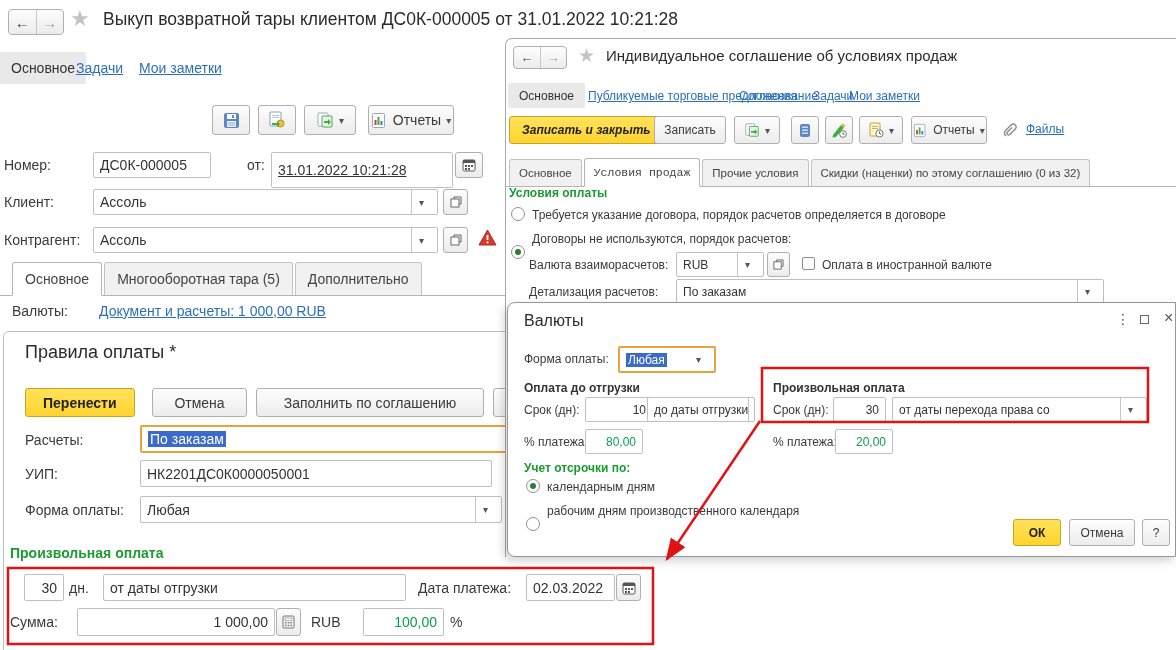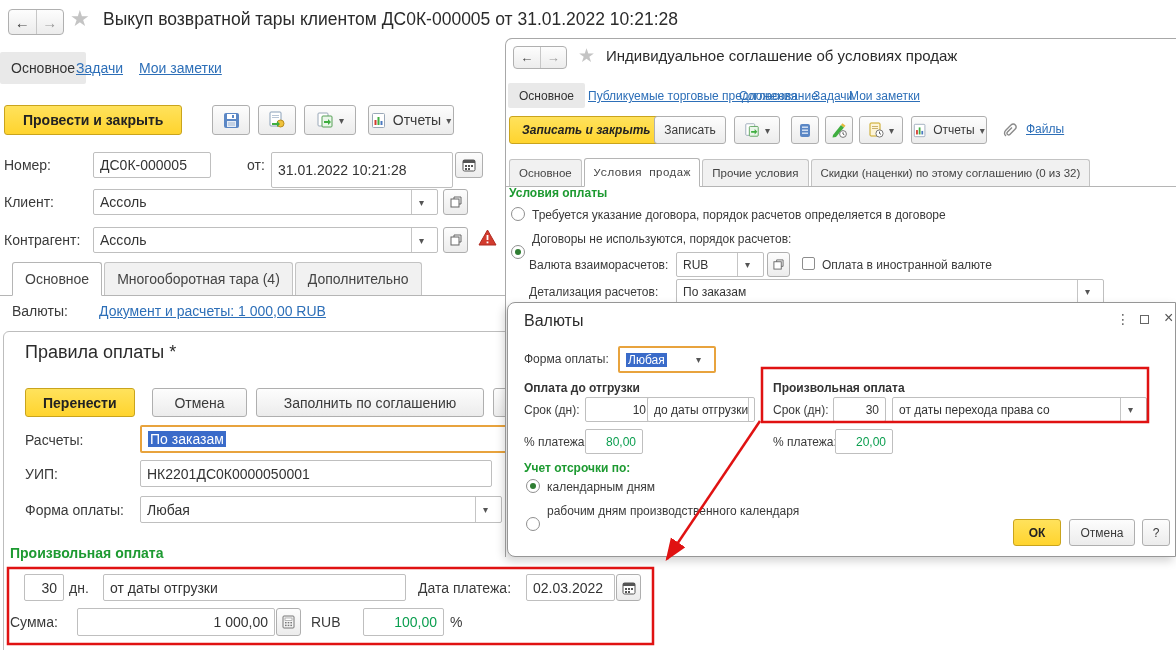--- a/index.html
+++ b/index.html
@@ -54,21 +54,20 @@
     <div class="half" style="color:#444;">←</div>
     <div class="half" style="color:#9b9b9b;">→</div>
   </div>
   <div class="abs star" style="left:70px;top:6px;font-size:22px;">★</div>
   <div class="abs" style="left:103px;top:9px;font-size:17.5px;color:#2b2b2b;white-space:nowrap;">Выкуп возвратной тары клиентом ДС0К-000005 от 31.01.2022 10:21:28</div>
 
   <div class="abs pill" style="left:0px;top:52px;height:32px;">Основное</div>
   <div class="abs link" style="left:76px;top:60px;">Задачи</div>
   <div class="abs link" style="left:139px;top:60px;">Мои заметки</div>
 
-  <div class="abs btn btn-y" style="left:4px;top:105px;height:30px;padding:0 18px;">Провести и закрыть</div>
   <div class="abs btn" style="left:212px;top:105px;width:38px;height:30px;">
     <span class="ic">
       <svg width="17" height="17" viewBox="0 0 17 17">
           <rect x="1" y="1" width="15" height="15" rx="2" fill="#5b87c5"></rect>
           <rect x="4" y="2" width="9" height="5" fill="#fff"></rect>
           <rect x="9" y="3" width="2" height="3" fill="#5b87c5"></rect>
           <rect x="4" y="9" width="9" height="6" fill="#e8eef7"></rect>
           <rect x="5" y="10.5" width="7" height="1" fill="#9db3d2"></rect>
           <rect x="5" y="12.5" width="7" height="1" fill="#9db3d2"></rect>
         </svg>
@@ -106,21 +105,21 @@
     </span>
     <span>Отчеты</span>
     <span class="caret">▾</span>
   </div>
 
   <div class="abs lbl" style="left:4px;top:157px;">Номер:</div>
   <div class="abs input" style="left:93px;top:152px;width:118px;height:26px;">
     <span>ДС0К-000005</span>
   </div>
   <div class="abs lbl" style="left:247px;top:157px;">от:</div>
-  <div class="abs input" style="left:271px;top:152px;width:182px;height:36px;">
+  <div class="abs input" style="left:271px;top:152px;width:182px;height:36px;text-decoration:underline;">
     <span>31.01.2022 10:21:28</span>
   </div>
   <div class="abs btn" style="left:455px;top:152px;width:28px;height:26px;">
     <span class="ic">
       <svg width="14" height="14" viewBox="0 0 14 14">
           <rect x="1" y="2" width="12" height="11" rx="1.5" fill="#fff" stroke="#555"></rect>
           <rect x="1" y="2" width="12" height="3" fill="#555"></rect>
           <rect x="3" y="7" width="2" height="2" fill="#555"></rect>
           <rect x="6" y="7" width="2" height="2" fill="#555"></rect>
           <rect x="9" y="7" width="2" height="2" fill="#555"></rect>
@@ -160,21 +159,21 @@
   <div class="abs ic" style="left:478px;top:229px;">
     <svg width="19" height="17" viewBox="0 0 19 17">
         <path d="M9.5 1 L18 16 L1 16 Z" fill="#d23b2e" stroke="#b02a20"></path>
         <rect x="8.6" y="6" width="1.8" height="5" fill="#fff"></rect>
         <rect x="8.6" y="12.5" width="1.8" height="1.8" fill="#fff"></rect>
       </svg>
   </div>
 
   <div class="abs tabstrip" style="left:0;top:263px;width:505px;height:33px;padding-left:12px;">
     <div class="tab on" style="padding:8px 12px;">Основное</div>
-    <div class="tab" style="padding:8px 12px;">Многооборотная тара (4)</div>
+    <div class="tab" style="padding:8px 12px;">Многооборотная тара (5)</div>
     <div class="tab" style="padding:8px 12px;">Дополнительно</div>
   </div>
   <div class="abs lbl" style="left:12px;top:303px;">Валюты:</div>
   <div class="abs link" style="left:99px;top:303px;">Документ и расчеты: 1 000,00 RUB</div>
 
   <div class="abs" style="left:3px;top:331px;width:1390px;height:420px;border:1px solid #bdbdbd;border-radius:6px 6px 0 0;background:#fff;"></div>
   <div class="abs" style="left:25px;top:342px;font-size:18px;color:#2b2b2b;white-space:nowrap;">Правила оплаты *</div>
 
   <div class="abs btn btn-y" style="left:25px;top:388px;height:29px;padding:0 17px;">Перенести</div>
   <div class="abs btn" style="left:152px;top:388px;width:95px;height:29px;">Отмена</div>

